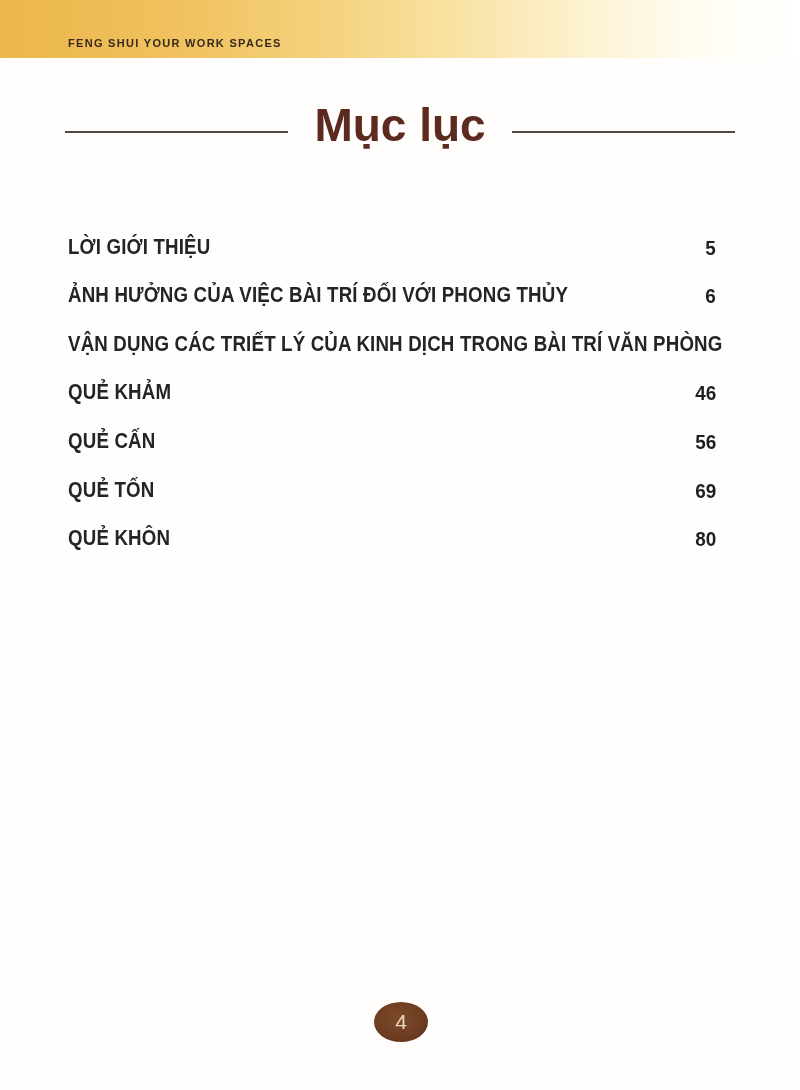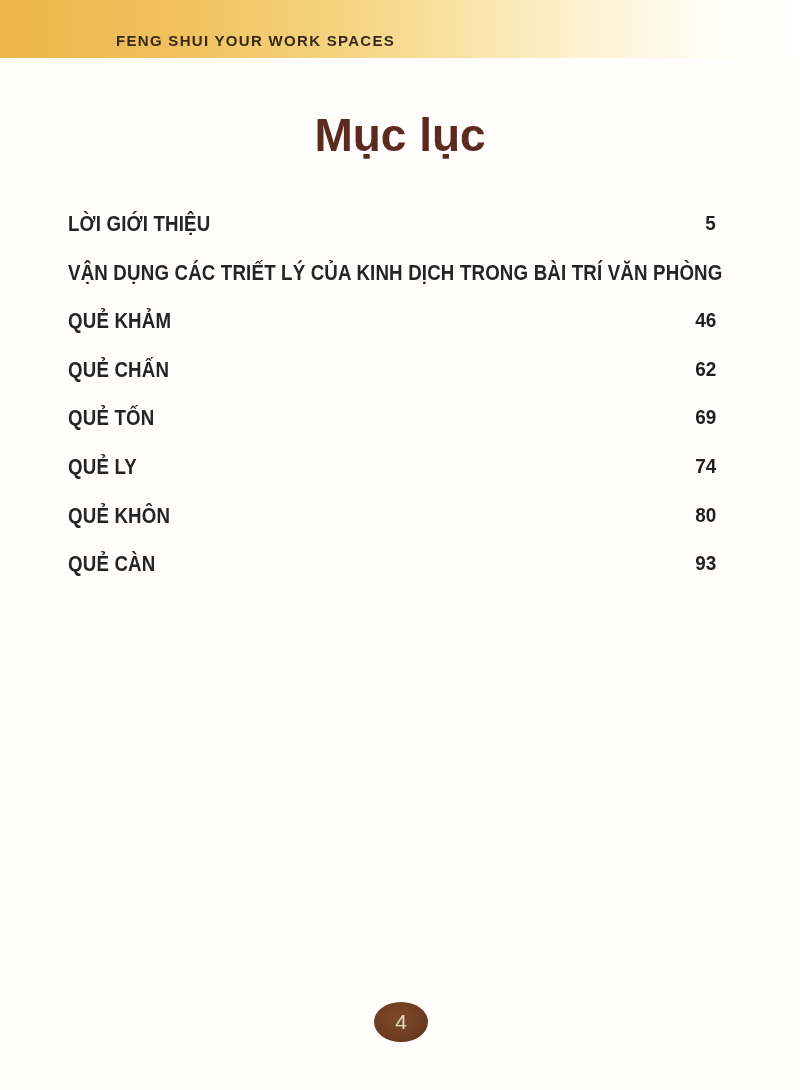--- a/index.html
+++ b/index.html
@@ -15,32 +15,31 @@
   .top-bar {
     position: absolute; top: 0; left: 0;
     width: 800px; height: 58px;
     background: linear-gradient(90deg,
       #ecb64c 0%, #f0c15d 22%, #f5d37f 42%,
       #f9e3a6 58%, #fdf3d4 74%, #fffdf3 88%, #ffffff 100%);
     display: flex; align-items: flex-end;
   }
   .book-title {
     padding: 0 0 9px 68px;
-    font-size: 15px;
+    font-size: 11px;
     font-weight: 600;
     letter-spacing: 1.3px;
     color: #37291c;
-    margin-left: 48px;
   }
 
   
   .title-row {
     position: absolute; top: 94px; left: 65px; right: 65px;
     height: 62px;
-    display: flex; align-items: center; flex-direction: column;
+    display: flex; align-items: center;
   }
   .title-rule {
     flex: 1 1 auto; height: 2px;
     background: #4f4a45;
     margin-top: 14px;
   }
   .page-title {
     flex: 0 0 auto;
     margin: 0 26px;
     font-size: 46px;
@@ -48,21 +47,21 @@
     color: #5d2a20;
     letter-spacing: 0px;
   }
 
   
   .toc {
     position: absolute; top: 211px; left: 68px; right: 84px;
   }
   .toc-row {
     height: 48.6px;
-    display: flex; justify-content: space-between; align-items: flex-start; gap: 12px;
+    display: flex; justify-content: space-between; align-items: flex-end; gap: 12px;
   }
   .toc-label {
     display: inline-block;
     transform: scaleX(0.85);
     transform-origin: left center;
     font-size: 22px;
     font-weight: bold;
     color: #242424;
     letter-spacing: 0.2px;
     white-space: nowrap;
@@ -103,57 +102,53 @@
   <div class="page-title">Mục lục</div>
   <div class="title-rule"></div>
 </div>
 
 <div class="toc">
   <div class="toc-row">
     <span class="toc-label">LỜI GIỚI THIỆU</span>
     <span class="toc-page">5</span>
   </div>
 
+  <div class="toc-row">
+    <span class="toc-label">ẢNH HƯỞNG CỦA VIỆC BÀI TRÍ ĐỐI VỚI PHONG THỦY</span>
+    <span class="toc-page">6</span>
+  </div>
 
   <div class="toc-row">
     <span class="toc-label">VẬN DỤNG CÁC TRIẾT LÝ CỦA KINH DỊCH TRONG BÀI TRÍ VĂN PHÒNG</span>
 
   </div>
 
   <div class="toc-row">
     <span class="toc-label">QUẺ KHẢM</span>
     <span class="toc-page">46</span>
   </div>
 
+  <div class="toc-row">
+    <span class="toc-label">QUẺ CẤN</span>
+    <span class="toc-page">56</span>
+  </div>
 
-  <div class="toc-row">
-    <span class="toc-label">QUẺ CHẤN</span>
-    <span class="toc-page">62</span>
-  </div>
 
   <div class="toc-row">
     <span class="toc-label">QUẺ TỐN</span>
     <span class="toc-page">69</span>
   </div>
 
-  <div class="toc-row">
-    <span class="toc-label">QUẺ LY</span>
-    <span class="toc-page">74</span>
-  </div>
 
   <div class="toc-row">
     <span class="toc-label">QUẺ KHÔN</span>
     <span class="toc-page">80</span>
   </div>
 
 
-  <div class="toc-row">
-    <span class="toc-label">QUẺ CÀN</span>
-    <span class="toc-page">93</span>
-  </div>
 
 
 
 </div>
 
 <div class="page-badge">
   <span class="page-badge-num">4</span>
 </div>
 
 </body></html>

